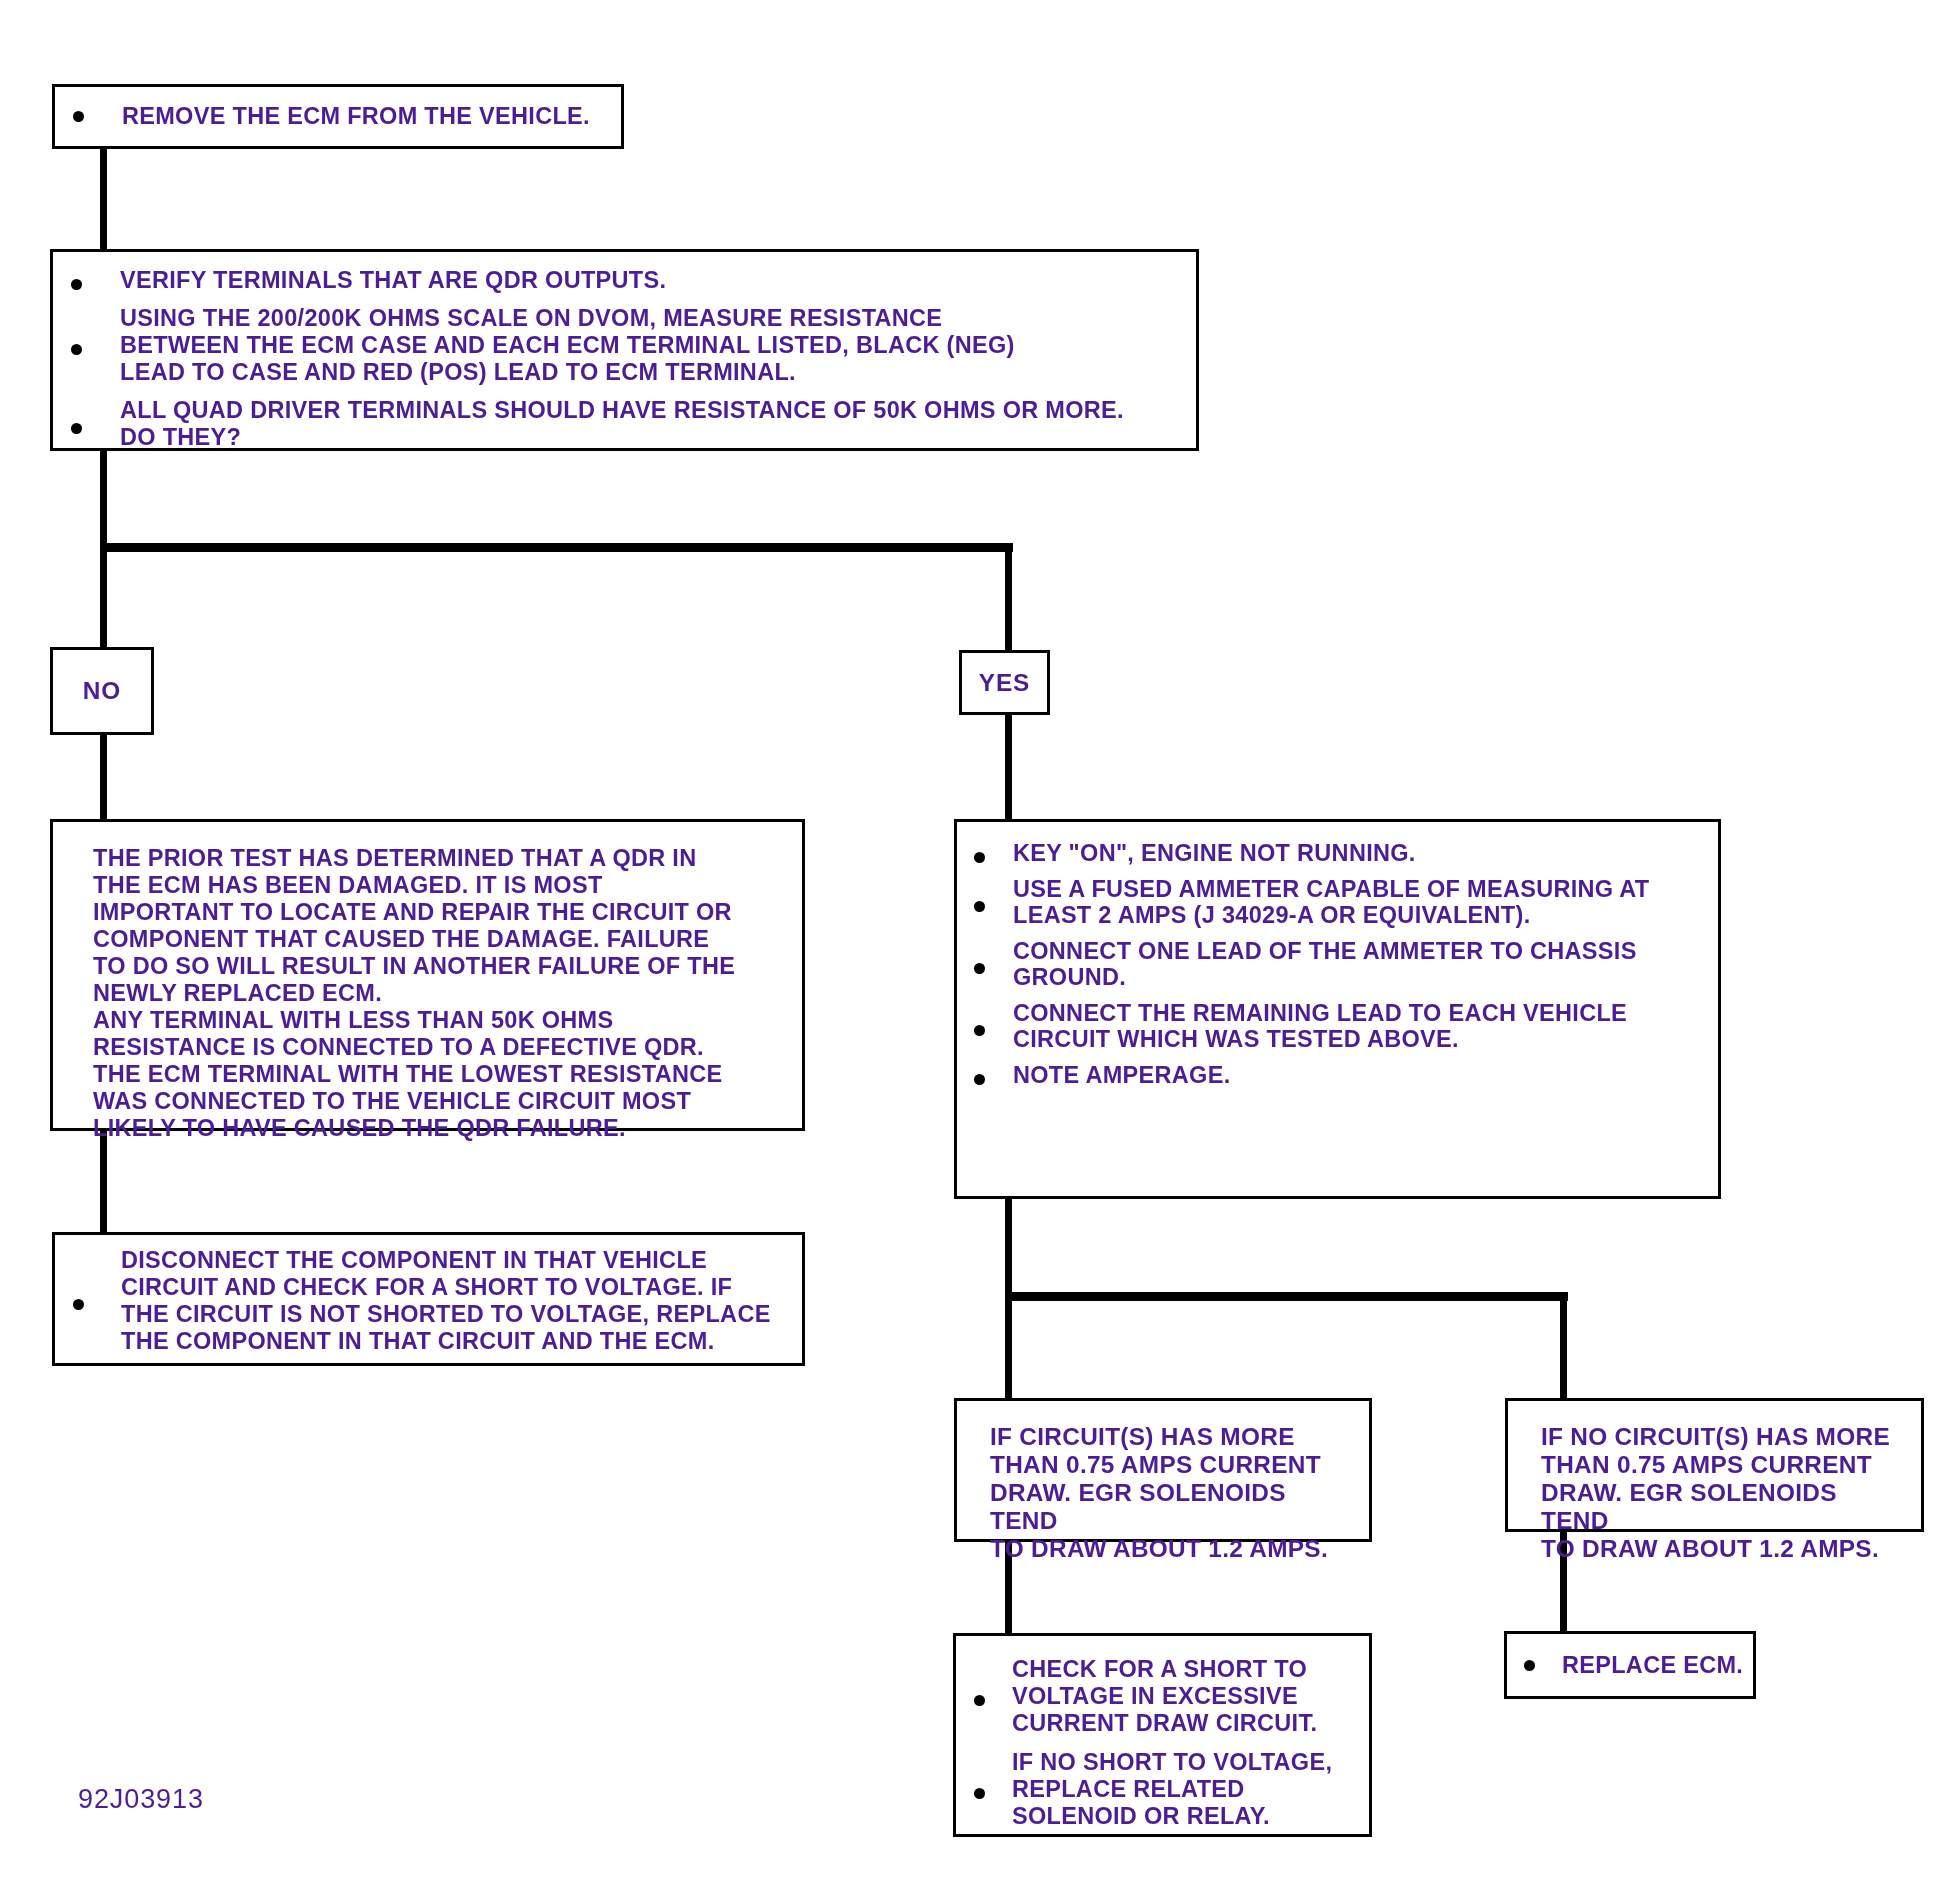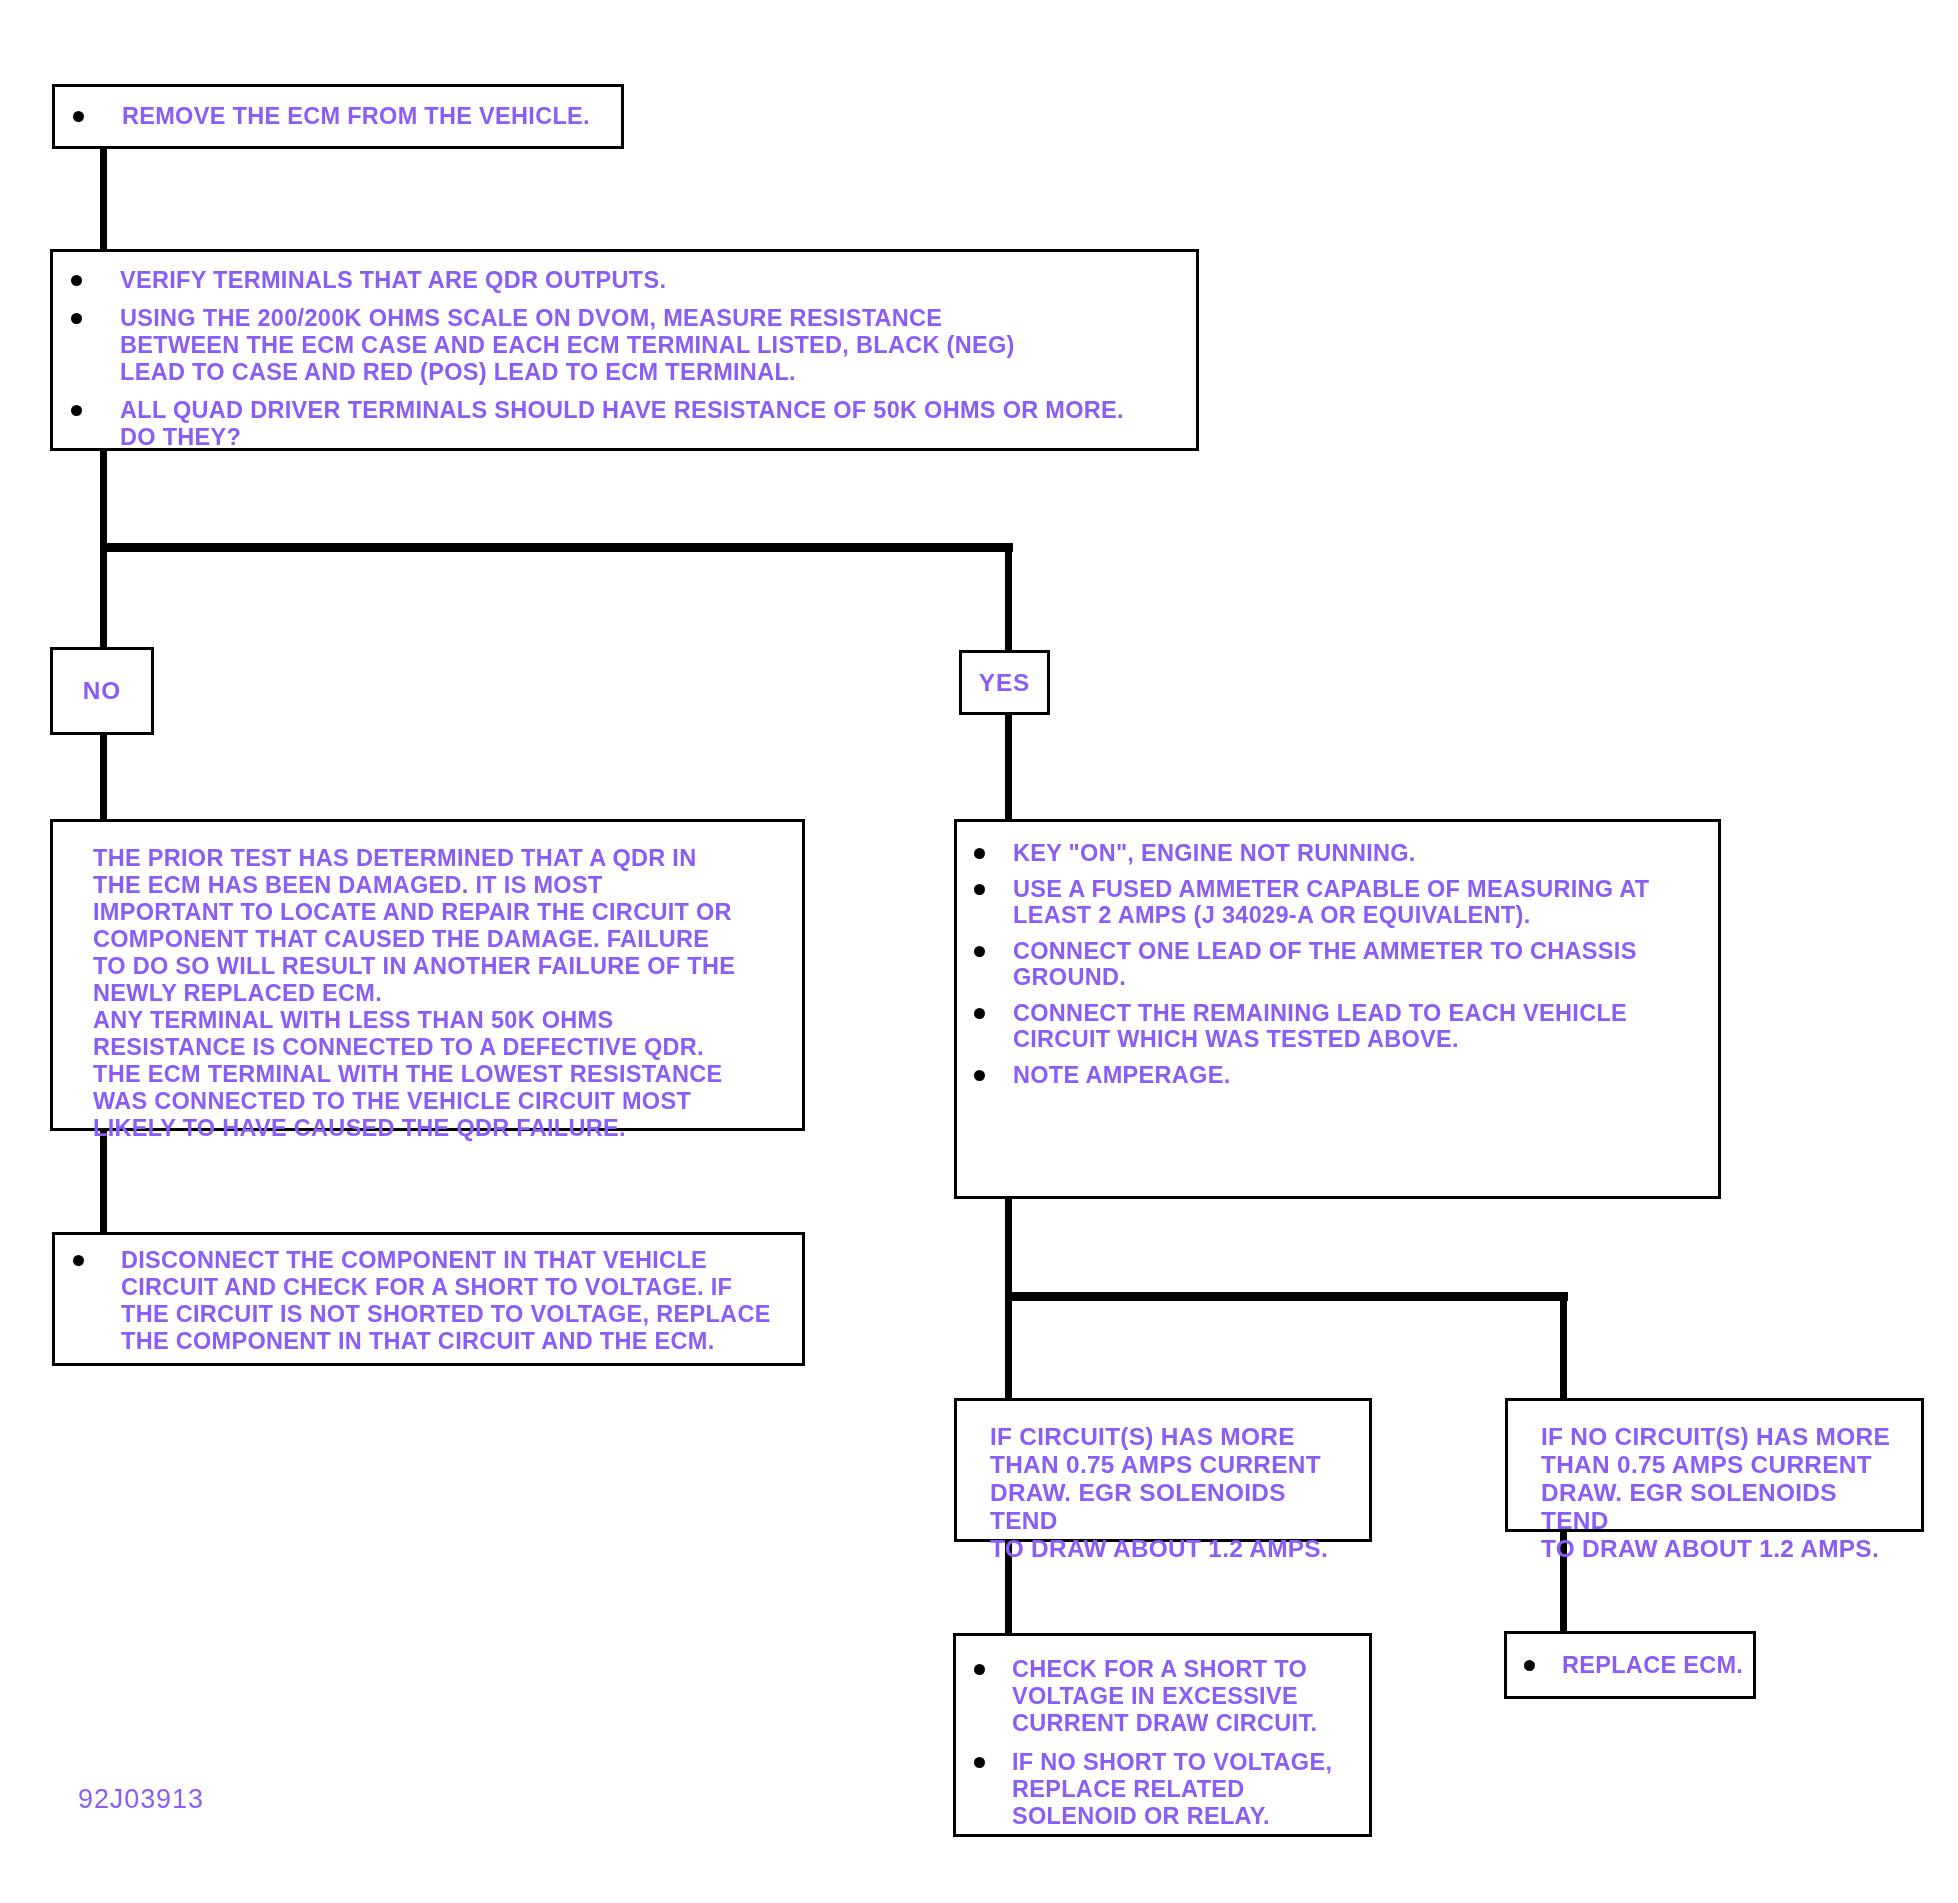--- a/index.html
+++ b/index.html
@@ -1,41 +1,41 @@
 <!DOCTYPE html>
 <html style="font-size:14.5px"><head>
 <meta charset="utf-8">
 <style>
   html,body{margin:0;padding:0;background:#ffffff;}
   .canvas{
     position:relative;
     width:1958px;height:1903px;
     background:#ffffff;
     font-family:"Liberation Sans", sans-serif;
-    color:#8b5cf6;
+    color:#4c1d95;
   }
   .node{
     position:absolute;
     box-sizing:border-box;
     border:3.6px solid #000;
     background:#fff;
   }
   .txt{
     font-weight:700;
     font-size:23.5px;
     line-height:27px;
     letter-spacing:0.3px;
     white-space:pre-line;
   }
   .label-box{
     display:flex;align-items:center;justify-content:center;
     font-weight:700;font-size:24.4px;letter-spacing:0.9px;
   }
   .bullet-list{display:flex;flex-direction:column;}
-  .bullet-row{display:flex;align-items:flex-start;}
+  .bullet-row{display:flex;align-items:center;}
   .bullet{
     flex:0 0 auto;
     width:11px;height:11px;border-radius:50%;
     background:#000;
     margin-top:8.1px;
   }
   .connector{position:absolute;background:#000;}
   .figure-id{
     position:absolute;
     font-weight:400;

